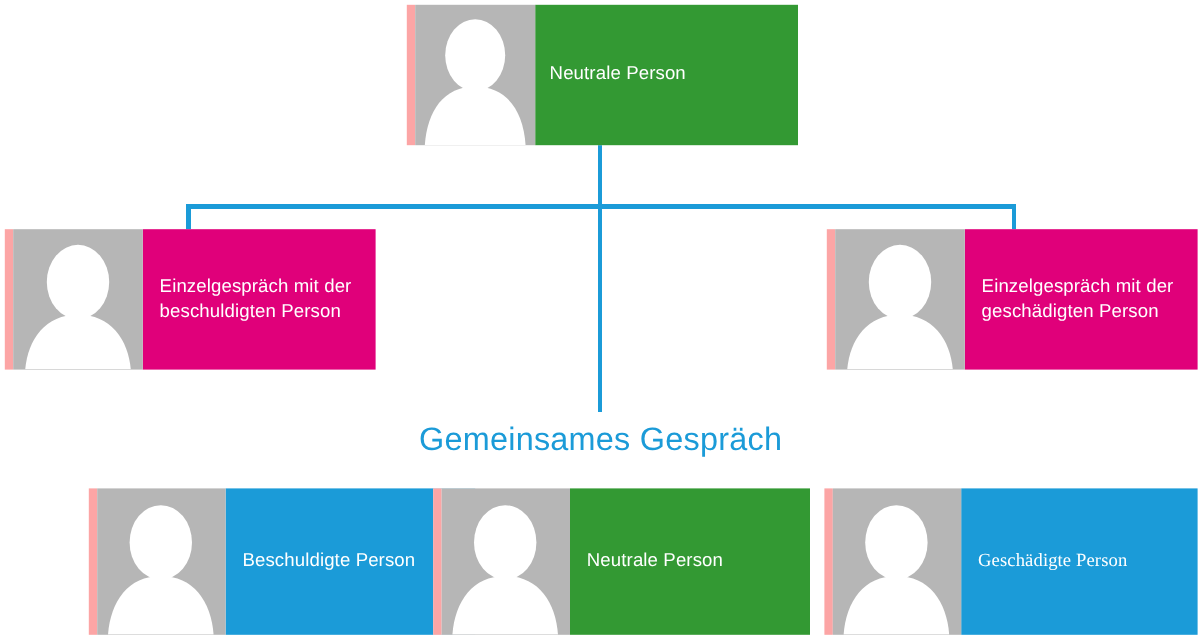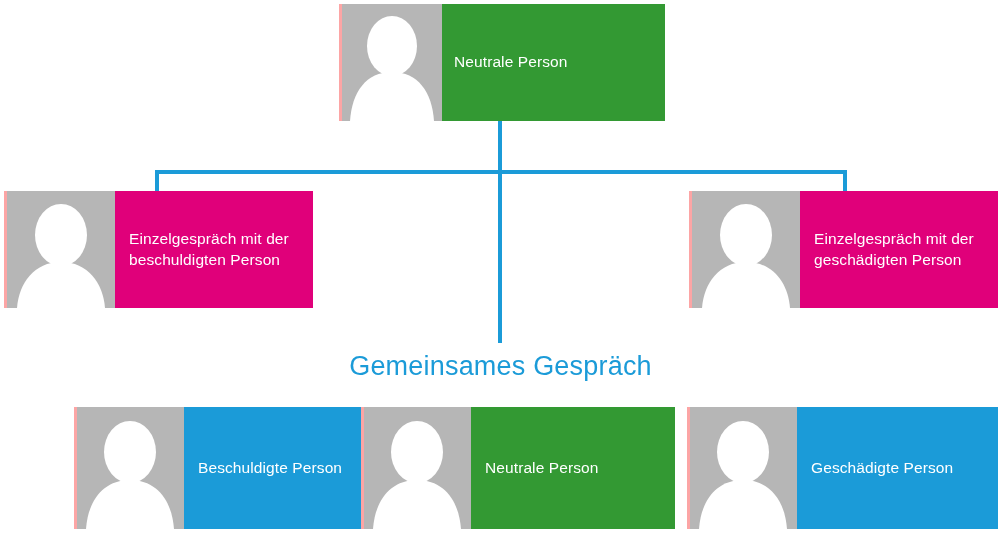--- a/index.html
+++ b/index.html
@@ -31,21 +31,21 @@
     height: 533px;
     pointer-events: none;
   }
 
   
   .card {
     position: absolute;
     display: flex;
     align-items: stretch;
     box-sizing: border-box;
-    border-left: 3px solid #fca5a5;
+    border-left: 7px solid #fca5a5;
     background: #ffffff;
   }
   .card-photo {
     position: relative;
     background: #b6b6b6;
     flex: 0 0 auto;
     overflow: hidden;
   }
   .card-photo svg {
     display: block;
@@ -89,21 +89,21 @@
     left: 74px; top: 407px; width: 322px; height: 122px;
   }
   #card-accused .card-photo { width: 107px; }
 
   #card-neutral-bottom {
     left: 361px; top: 407px; width: 314px; height: 122px;
   }
   #card-neutral-bottom .card-photo { width: 107px; }
 
   #card-damaged {
-    left: 687px; top: 407px; width: 311px; height: 122px;
+    left: 687px; top: 407px; width: 311px; height: 122px; font-family: Liberation Serif, serif;
   }
   #card-damaged .card-photo { width: 107px; }
 
   
   #heading {
     position: absolute;
     left: 0;
     top: 351px;
     width: 1001px;
     text-align: center;

